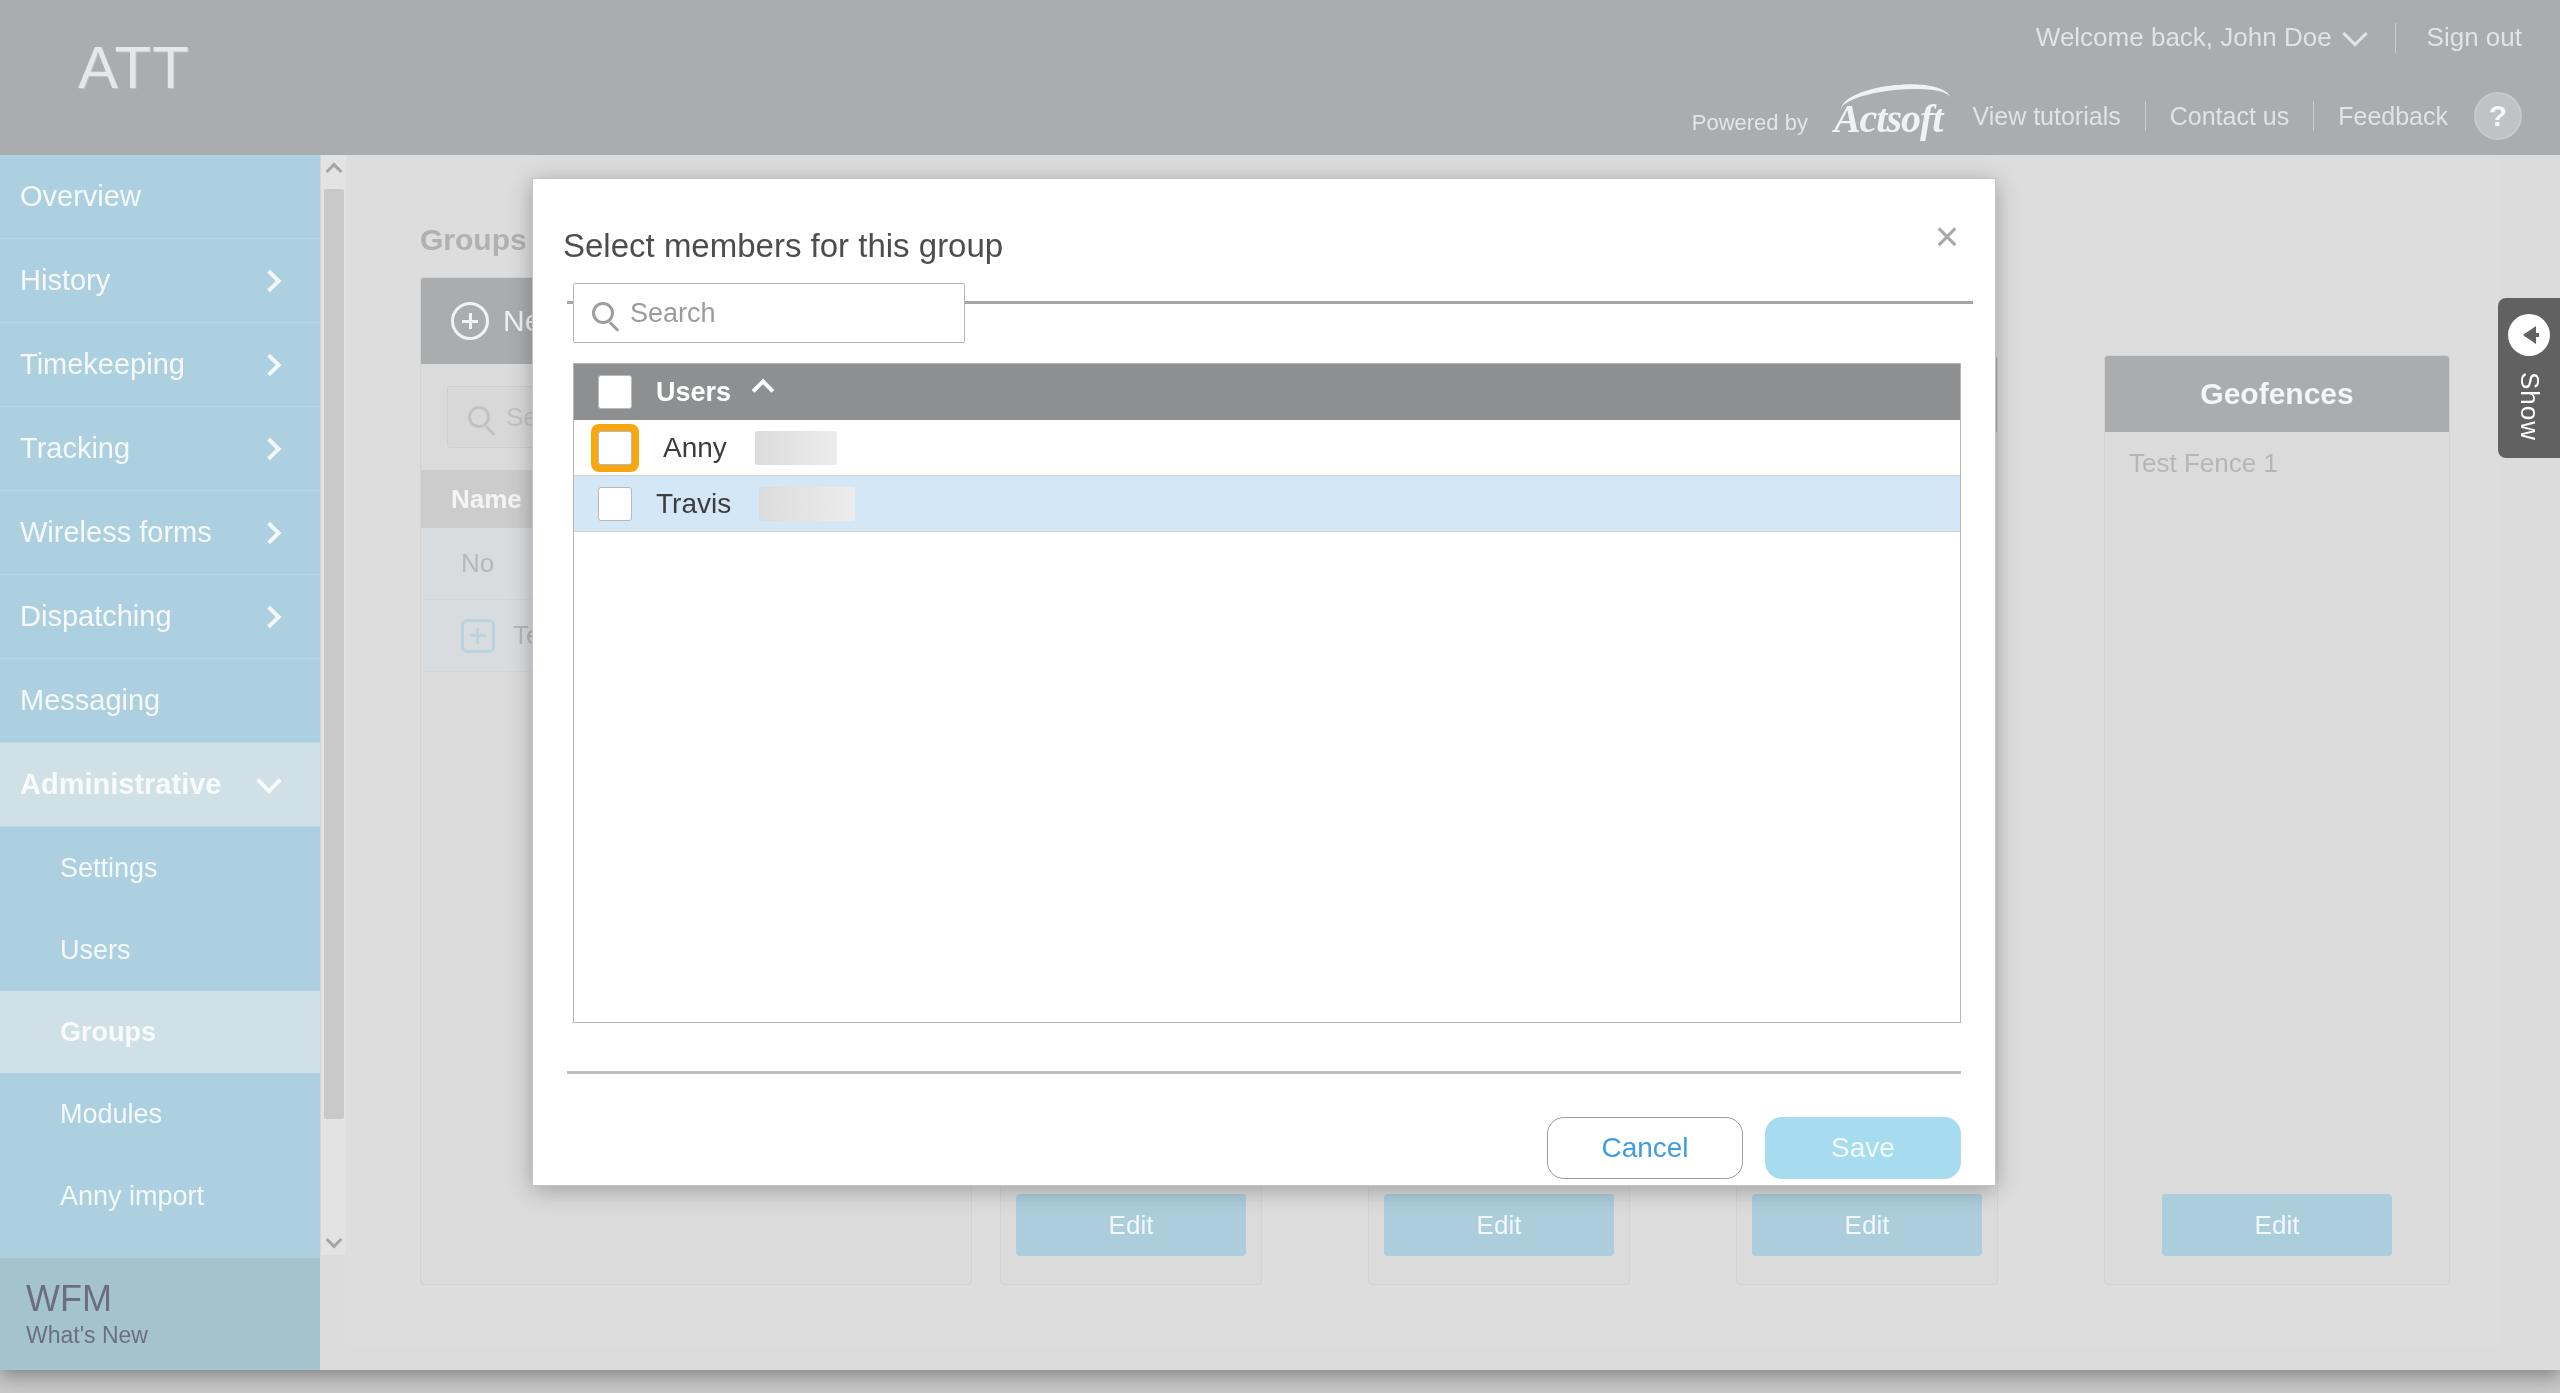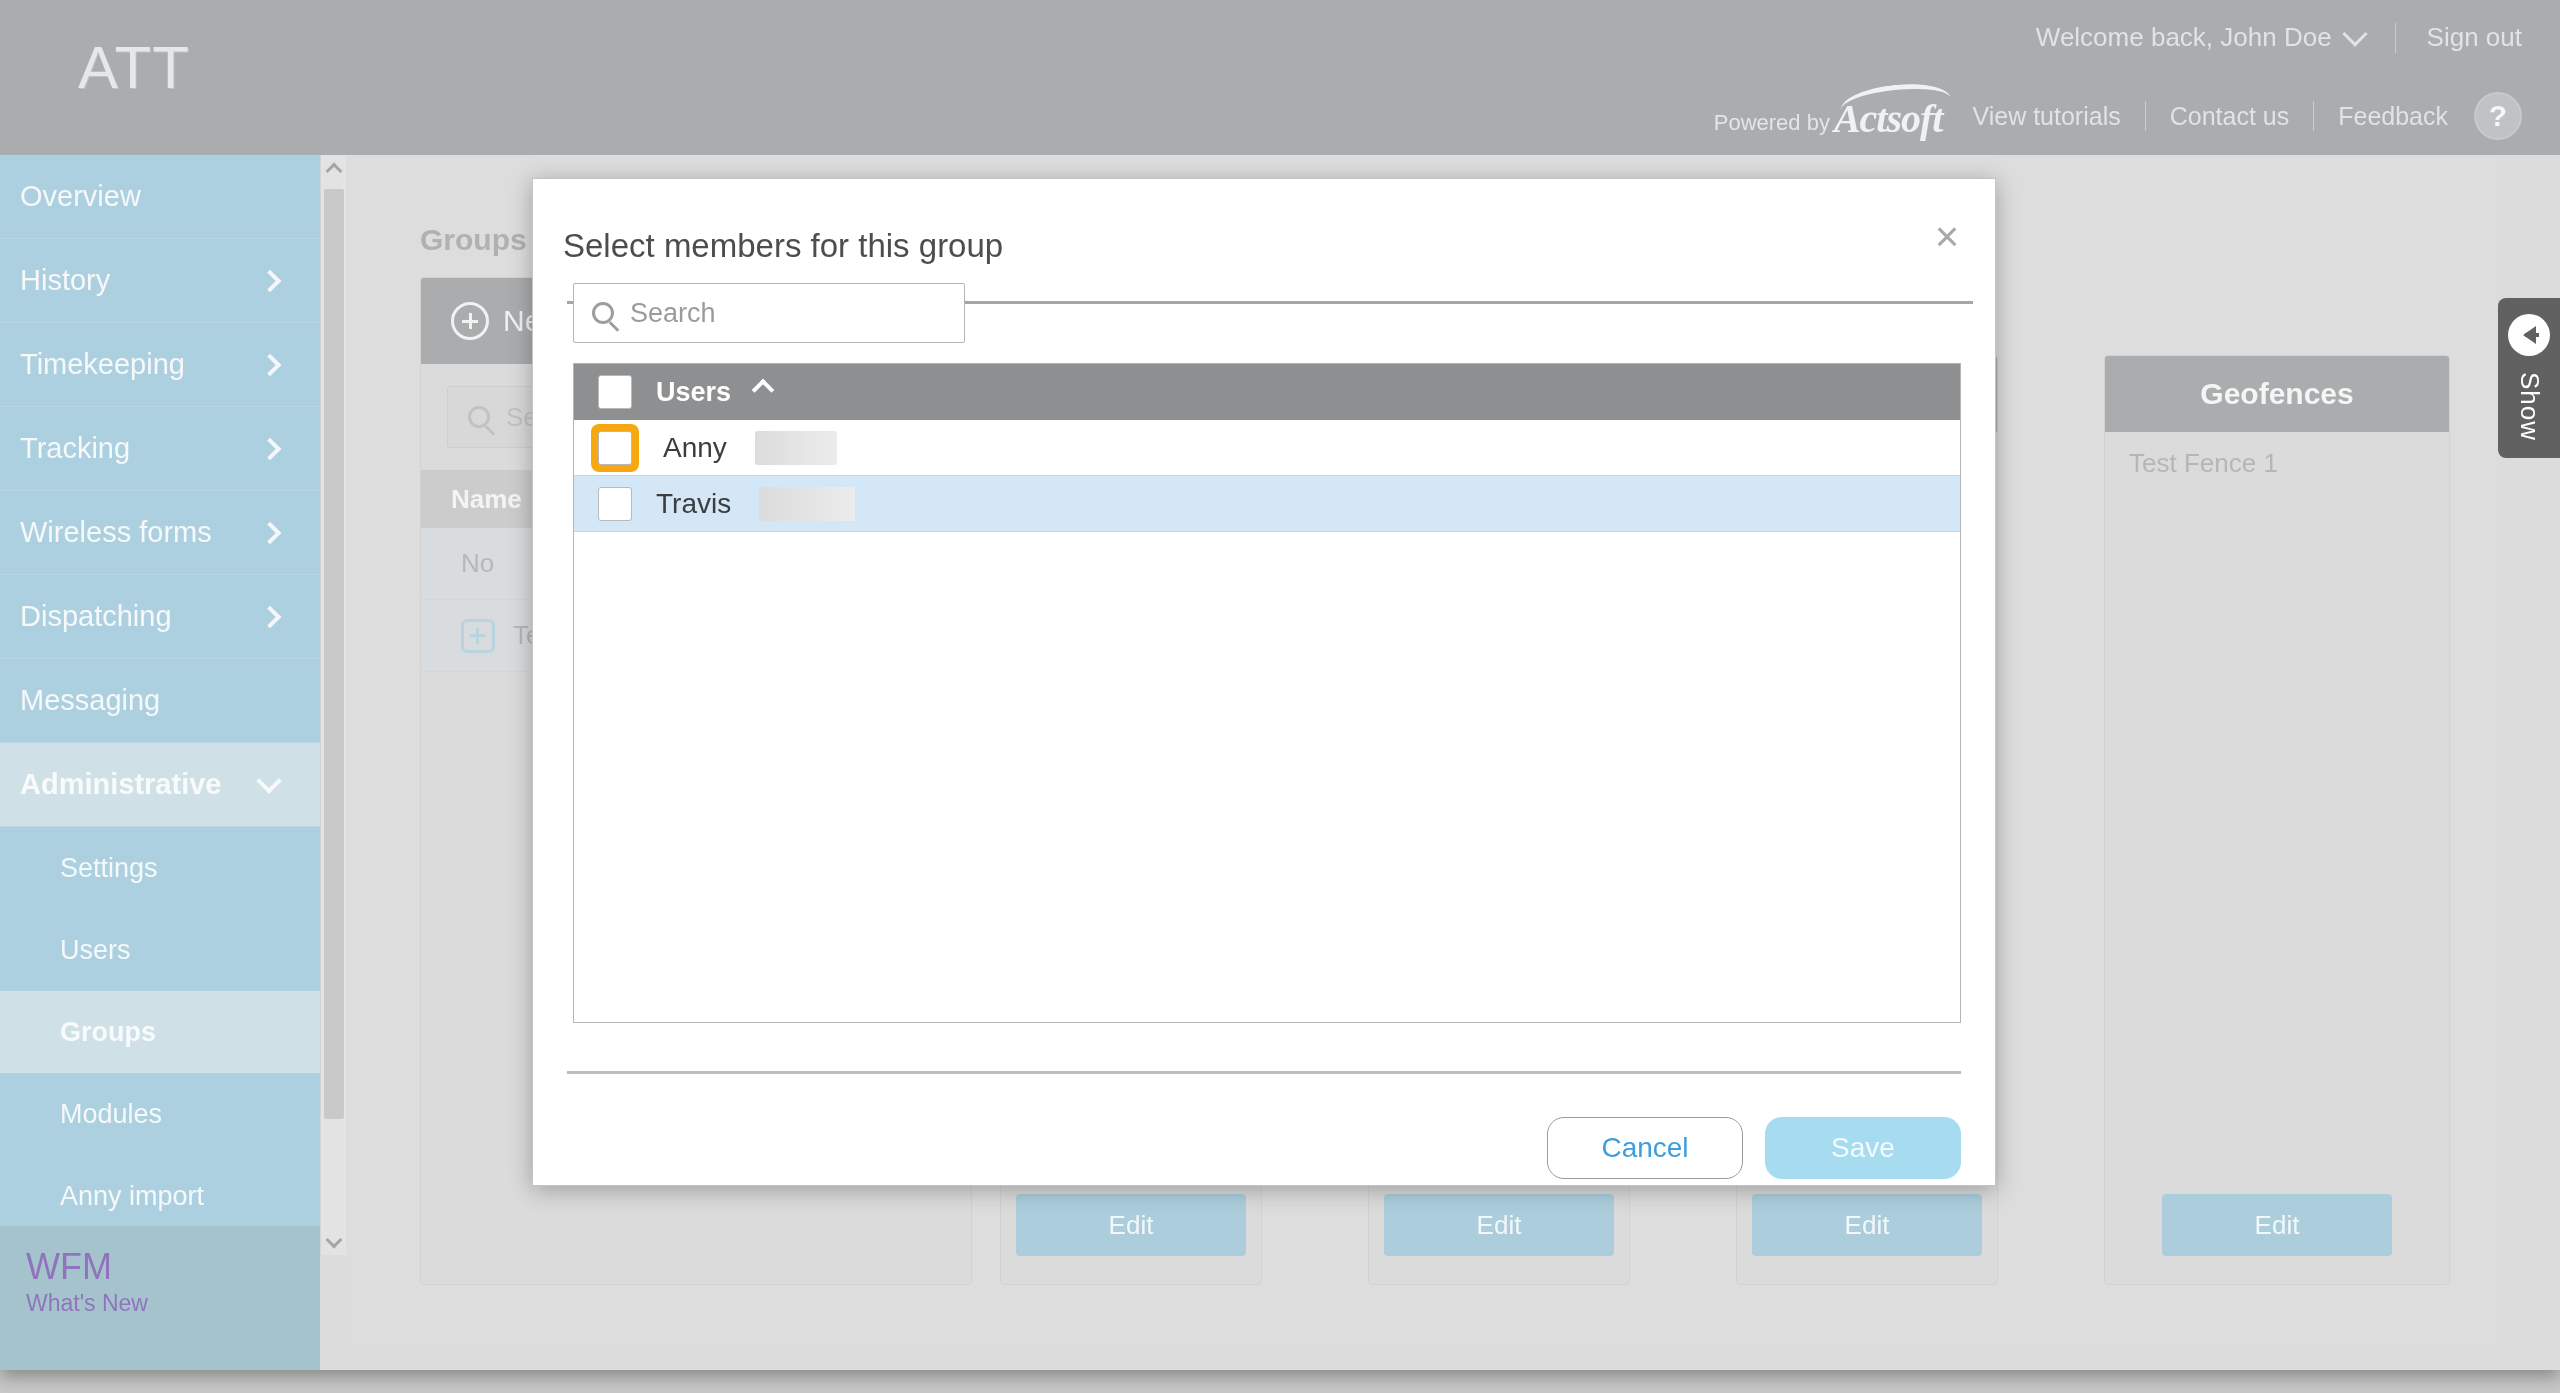--- a/index.html
+++ b/index.html
@@ -42,21 +42,21 @@
     border-right:3px solid #cfd3d6; border-bottom:3px solid #cfd3d6;
     transform: rotate(45deg); margin-bottom:8px;
   }
   .vdiv { display:inline-block; width:1px; height:30px; background:#a9acae; margin:0 24px; }
 
   .hdr-bottom-right {
     position:absolute; right:38px; top:92px;
     display:flex; align-items:center;
     font-size:25px; color:#cfd3d6;
   }
-  .powered { display:flex; align-items:baseline; gap:4px; margin-right:30px; font-size:22px; color:#d2d6d9;}
+  .powered { display:flex; align-items:baseline; gap:26px; margin-right:30px; font-size:22px; color:#d2d6d9;}
   .actsoft {
     font-family:"Liberation Serif", serif;
     font-style:italic; font-weight:700; font-size:40px;
     color:#e6eaec; letter-spacing:-1px; position:relative; top:2px;
   }
   .actsoft::after{
     content:""; position:absolute; left:6px; top:-10px; width:110px; height:18px;
     border-top:5px solid #e6eaec; border-radius:60% 60% 0 0 / 100% 100% 0 0;
     transform: rotate(-6deg);
   }
@@ -91,22 +91,22 @@
     border-bottom:4px solid #f2f7f9; border-right:4px solid #f2f7f9;
     transform: translateY(-50%) rotate(45deg);
   }
   .sub-item {
     height:82px; display:flex; align-items:center; padding-left:60px;
     color:#eef5f8; font-size:27px; background:#7ab4cb;
   }
   .sub-item.active { background:#b3cdd8; color:#f3f8fa; font-weight:600; }
 
   .wfm {
-    position:absolute; left:0; bottom:0; width:320px; height:144px;
-    background:#6f9eaf; padding:20px 0 0 26px; color:#4c1d95;
+    position:absolute; left:0; bottom:0; width:320px; height:112px;
+    background:#6f9eaf; padding:20px 0 0 26px; color:#0f172a;
   }
   .wfm .t { font-size:36px; line-height:42px; }
   .wfm .s { font-size:23px; line-height:30px; }
 
   
   .sb-scroll {
     position:absolute; left:320px; top:155px; width:26px; height:1100px;
     background:#d2d2d2; border-left:1px solid #bcbcbc;
   }
   .sb-arrow {

